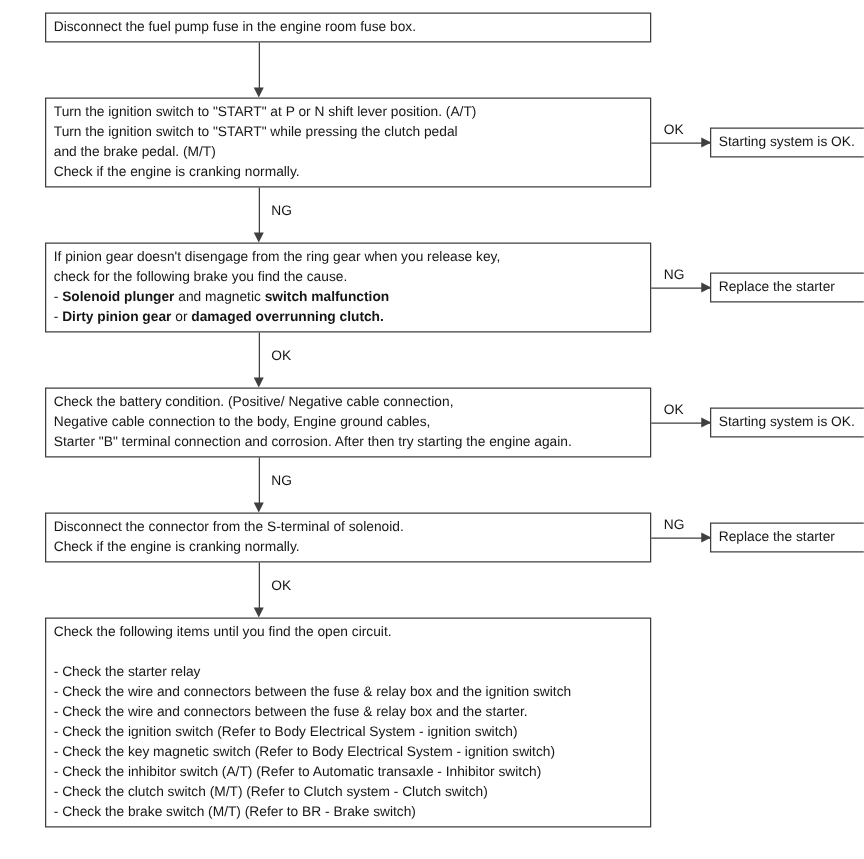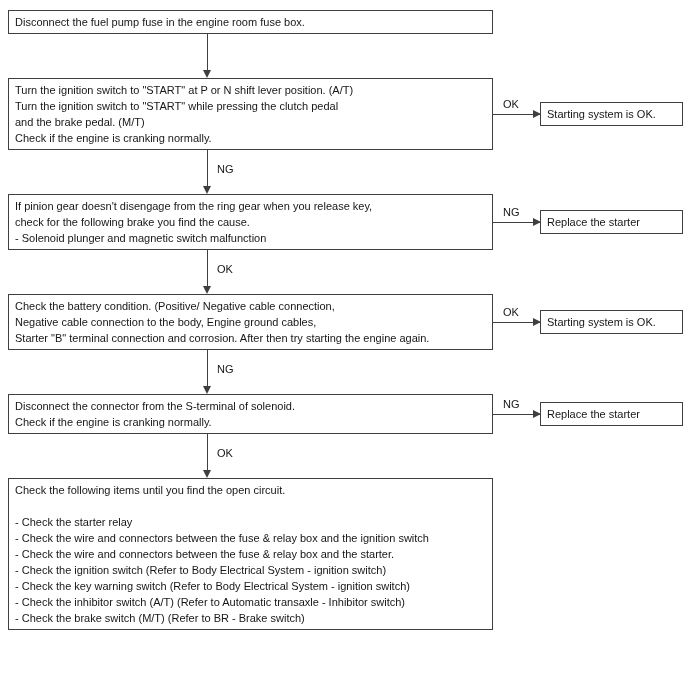--- a/index.html
+++ b/index.html
@@ -11,29 +11,29 @@
   html,body{ margin:0; padding:0; }
   body{
     width:691px; height:687px;
     background:var(--bg);
     color:var(--text);
     font-family:"Liberation Sans", sans-serif;
     font-size:11px;
   }
   .page{ position:relative; width:691px; height:687px; padding:10px 8px 0 8px; overflow:hidden; }
 
-  .step-row{ position:relative; width:485px; }
+  .step-row{ position:relative; width:485px;margin-left:28px; }
   .main-box{
     width:485px;
     border:1px solid var(--border);
     padding:3px 6px;
     background:var(--bg);
   }
   .line{ line-height:16px; min-height:16px; white-space:nowrap; }
-  .bold{ font-weight:normal; }
+  .bold{ font-weight:bold; }
 
   
   .side{
     position:absolute; left:485px; top:50%;
     transform:translateY(-50%);
     display:flex; align-items:center;
   }
   .harrow{ position:relative; width:47px; height:1px; background:var(--border); }
   .harrow-head{
     position:absolute; right:-1px; top:-4px; width:0; height:0;
@@ -93,20 +93,21 @@
       <div class="vconn">
         <div class="vline"></div>
         <div class="vhead"></div>
         <span class="conn-label">NG</span>
       </div>
       <div class="step-row">
         <div class="main-box">
           <div class="line">If pinion gear doesn't disengage from the ring gear when you release key,</div>
           <div class="line">check for the following brake you find the cause.</div>
           <div class="line"><span>- </span><span class="bold">Solenoid plunger</span><span> and magnetic </span><span class="bold">switch malfunction</span></div>
+          <div class="line"><span>- </span><span class="bold">Dirty pinion gear</span><span> or </span><span class="bold">damaged overrunning clutch.</span></div>
         </div>
         <div class="side">
           <div class="harrow">
             <div class="harrow-head"></div>
             <span class="side-label">NG</span>
           </div>
           <div class="result-box">Replace the starter</div>
         </div>
       </div>
       <div class="vconn">
@@ -152,19 +153,20 @@
         <span class="conn-label">OK</span>
       </div>
       <div class="step-row">
         <div class="main-box">
           <div class="line">Check the following items until you find the open circuit.</div>
           <div class="line"></div>
           <div class="line">- Check the starter relay</div>
           <div class="line">- Check the wire and connectors between the fuse &amp; relay box and the ignition switch</div>
           <div class="line">- Check the wire and connectors between the fuse &amp; relay box and the starter.</div>
           <div class="line">- Check the ignition switch (Refer to Body Electrical System - ignition switch)</div>
-          <div class="line">- Check the key warning switch (Refer to Body Electrical System - ignition switch)</div>
+          <div class="line">- Check the key magnetic switch (Refer to Body Electrical System - ignition switch)</div>
           <div class="line">- Check the inhibitor switch (A/T) (Refer to Automatic transaxle - Inhibitor switch)</div>
+          <div class="line">- Check the clutch switch (M/T) (Refer to Clutch system - Clutch switch)</div>
           <div class="line">- Check the brake switch (M/T) (Refer to BR - Brake switch)</div>
         </div>
       </div>
     </div>
 </div>
 
 </body></html>

